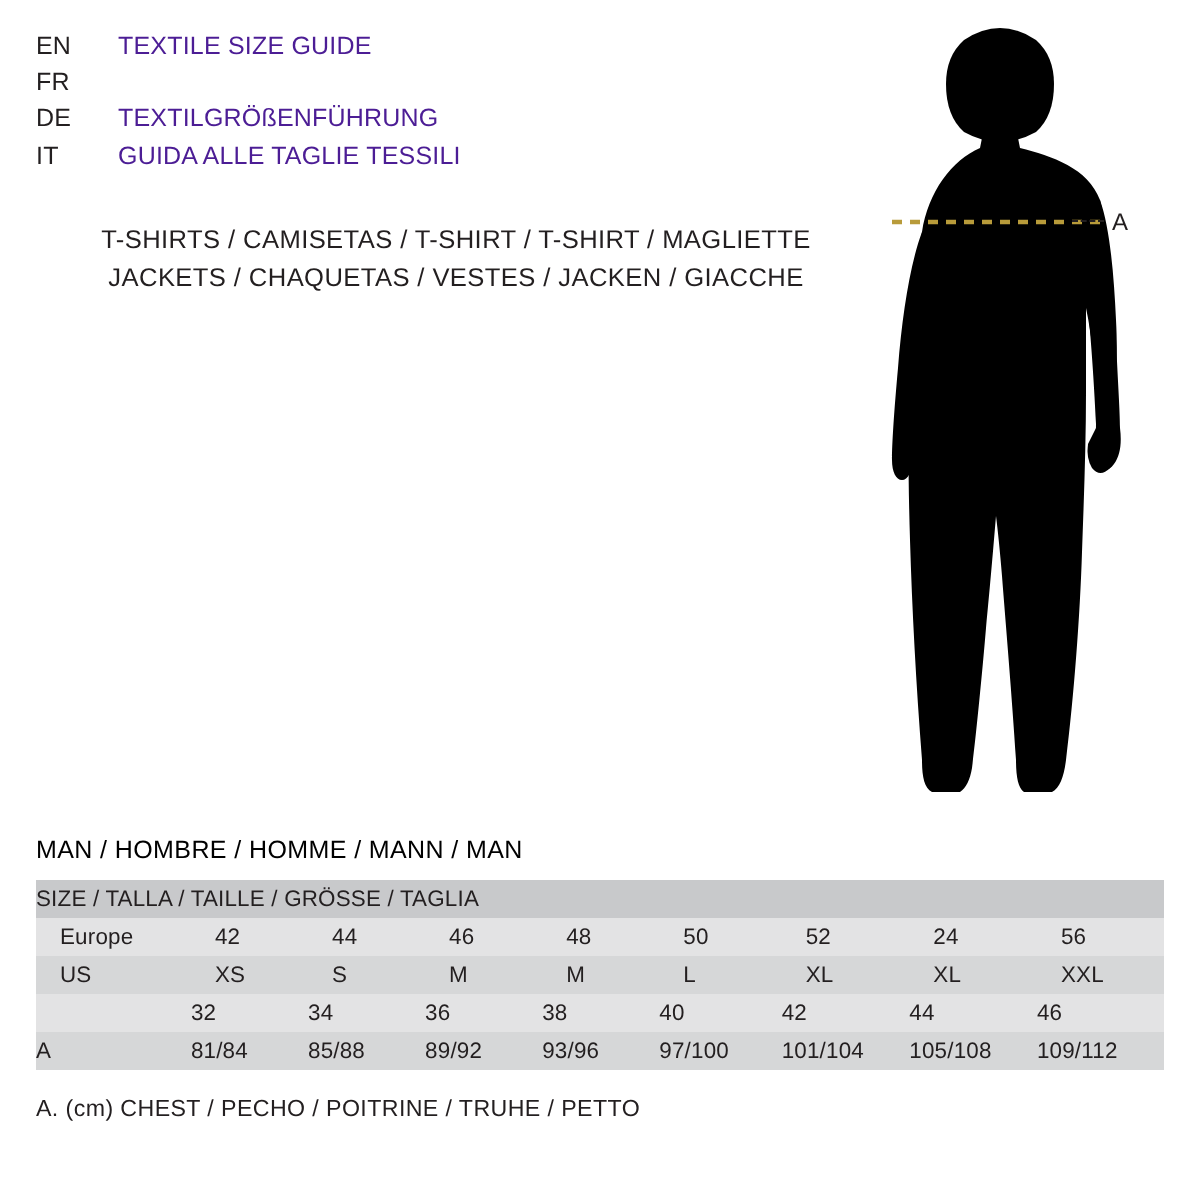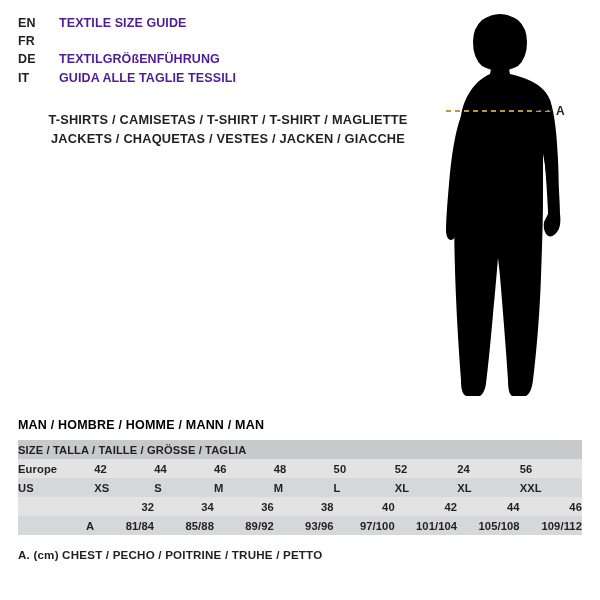--- a/index.html
+++ b/index.html
@@ -12,21 +12,20 @@
     height: 600px;
     font-family: "Liberation Sans", sans-serif;
     color: #231f20;
     position: relative;
     overflow: hidden;
   }
   .page {
     position: relative;
     width: 600px;
     height: 425px;
-    font-weight: bold;
   }
 
   
   .lang-block {
     position: absolute;
     left: 18px;
     top: 14px;
     width: 360px;
   }
   .lang-row {
@@ -119,25 +118,25 @@
     margin-top: 42px;
   }
   tr.row-head td {
     background: #c8c9cb;
     font-size: 11.2px;
     height: 19px;
   }
   tr.row-a td,
   tr.row-b td {
     background: #e3e3e4;
+    padding-left: 12px;
   }
   tr.row-c td,
   tr.row-d td {
     background: #d6d7d8;
-    text-align: right;
   }
   tr.row-b td { background: #d6d7d8; }
   tr.row-c td { background: #e3e3e4; }
   tr.row-d td { background: #d6d7d8; }
 
   td.c-label { width: 86px; padding-left: 2px; }
   td.c-val   { width: 68px; }
 
   .footnote {
     position: absolute;

